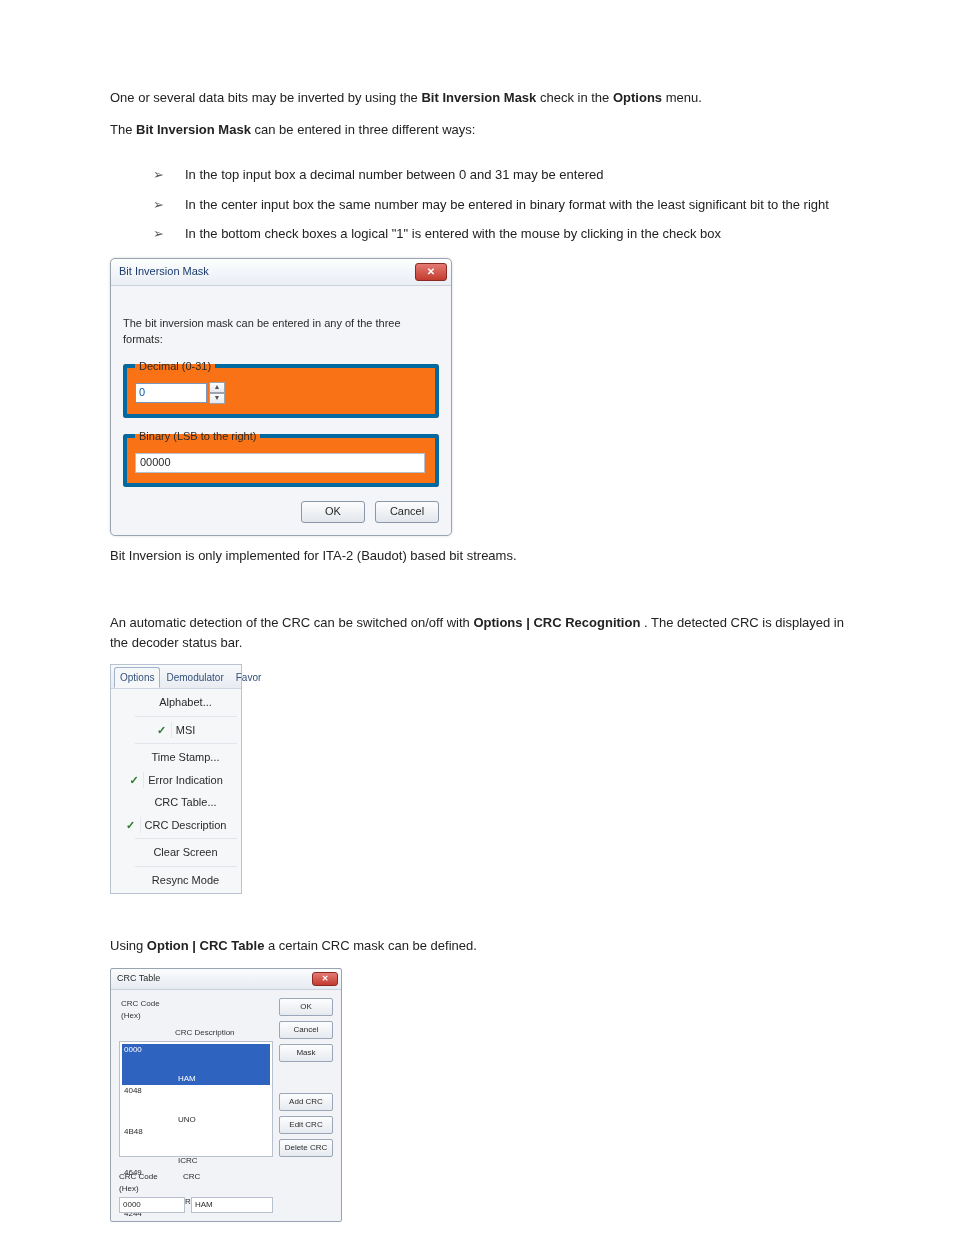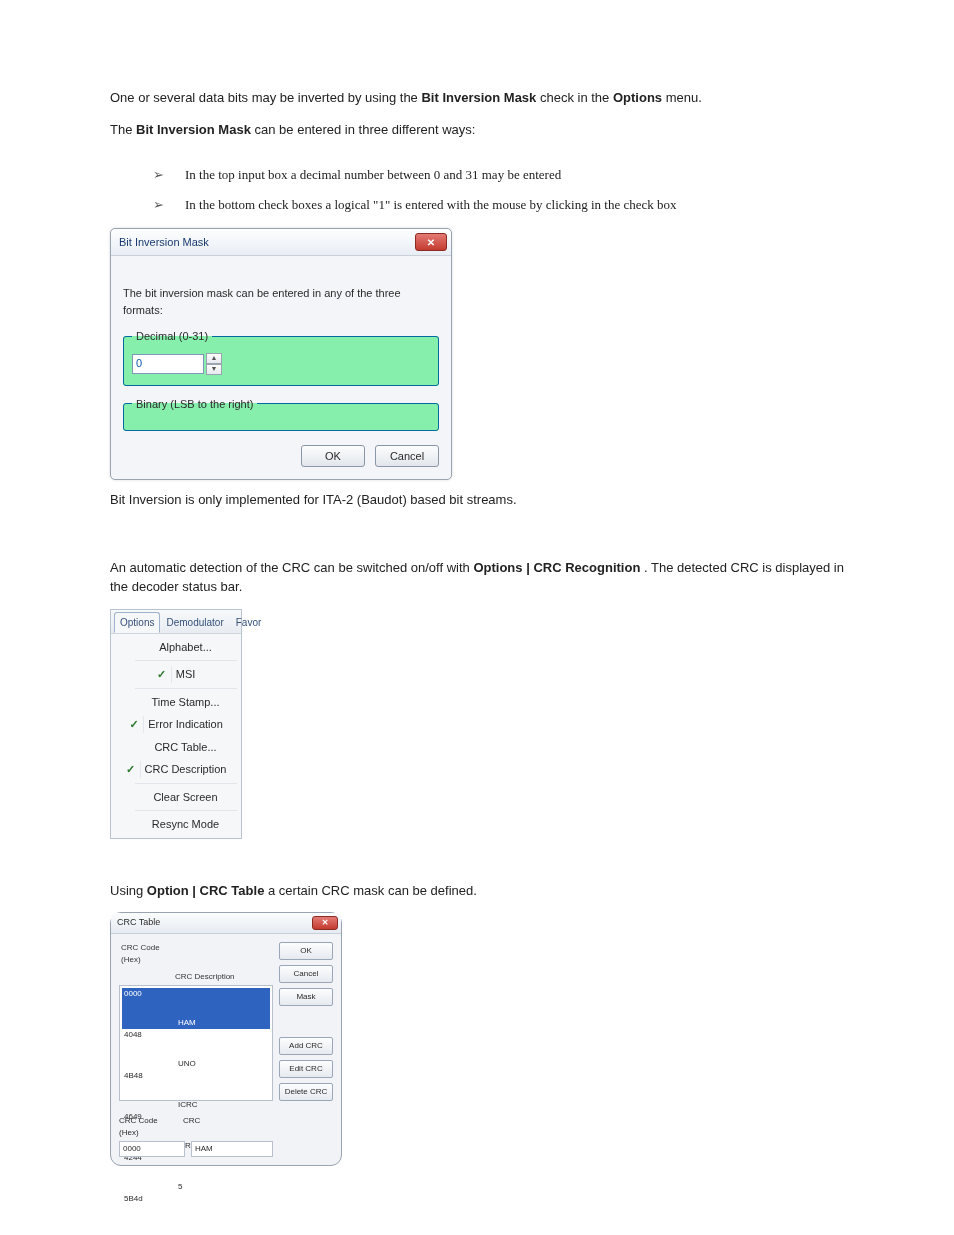--- a/index.html
+++ b/index.html
@@ -12,21 +12,20 @@
     width: 954px;
     box-sizing: border-box;
     line-height: 1.5;
   }
   p.body-text { margin: 8px 0 12px 0; text-align: justify; }
   strong { font-weight: bold; }
   ul.arrow-list {
     list-style: none;
     padding-left: 55px;
     margin: 26px 0 14px 0;
-    font-family: Liberation Serif, serif;
   }
   ul.arrow-list li {
     position: relative;
     padding-left: 20px;
     margin-bottom: 10px;
     text-align: justify;
   }
   ul.arrow-list li::before {
     content: "➢";
     position: absolute;
@@ -56,25 +55,25 @@
   .closebtn {
     width:30px; height:16px; border-radius:3px;
     background: linear-gradient(#e47a74,#c33b2f);
     border:1px solid #8a2a22; color:#fff; font-size:10px;
     display:flex;align-items:center;justify-content:center;
     font-weight:bold;
   }
   .dialog .body { padding: 10px 12px 12px 12px; }
   .instruction { margin-bottom:10px;margin-top:19px; }
   fieldset {
-    border:1px solid #0369a1;
+    border:4px solid #0369a1;
     border-radius:3px;
     padding:8px 8px 10px 8px;
     margin:0 0 10px 0;
-    background:#86efac;
+    background:#f97316;
   }
   fieldset legend { padding:0 4px; font-size:11px; }
   .spinner-row { display:flex; align-items:center; gap:0; }
   .spinner-input {
     width:64px; height:18px; border:1px solid #7e97b8;
     background:#fff; padding:0 3px; font-size:11px;
     color:#0a5aa9;
   }
   .spinner-btns {
     display:flex; flex-direction:column; margin-left:2px;
@@ -138,21 +137,21 @@
     width:18px; display:flex;justify-content:center;
     border-right: 1px solid #e3e7ee;
     margin-right:4px;
     color:#2f7a2f; font-weight:bold; font-size:11px;
   }
   .options-menu .sep {
     height:1px; background:#e2e6ec; margin:2px 4px 2px 24px;
   }
   
   .crc-dialog {
-    border:1px solid #9aa4b0; border-radius:11px;
+    border:1px solid #9aa4b0; border-radius:2px;
     width:230px; background:#f1f3f6;
     font-family:"Segoe UI",Tahoma,sans-serif;
     font-size:9px; color:#2a2a2a;
     margin:4px 0 10px 0;
   }
   .crc-dialog .titlebar {
     display:flex;justify-content:space-between;align-items:center;
     padding:3px 3px 3px 6px;
     background:linear-gradient(#fbfcfd,#e6ebf2);
     border-bottom:1px solid #c9d0da;
@@ -195,20 +194,21 @@
 </p>
 
 <p class="body-text">
   <span>The </span>
   <strong>Bit Inversion Mask</strong>
   <span> can be entered in three different ways:</span>
 </p>
 
 <ul class="arrow-list">
   <li>In the top input box a decimal number between 0 and 31 may be entered</li>
+  <li>In the center input box the same number may be entered in binary format with the least significant bit to the right</li>
   <li>In the bottom check boxes a logical "1" is entered with the mouse by clicking in the check box</li>
 </ul>
 
 <div class="dialog">
   <div class="titlebar">
     <span class="title">Bit Inversion Mask</span>
     <div class="closebtn">✕</div>
   </div>
   <div class="body">
     <div class="instruction">The bit inversion mask can be entered in any of the three formats:</div>
@@ -219,20 +219,21 @@
         <div class="spinner-input">0</div>
         <div class="spinner-btns">
           <div class="spin">▲</div>
           <div class="spin">▼</div>
         </div>
       </div>
     </fieldset>
 
     <fieldset>
       <legend>Binary (LSB to the right)</legend>
+      <div class="textfield">00000</div>
     </fieldset>
 
 
     <div class="btnrow">
       <div class="winbtn">OK</div>
       <div class="winbtn">Cancel</div>
     </div>
   </div>
 </div>
 

